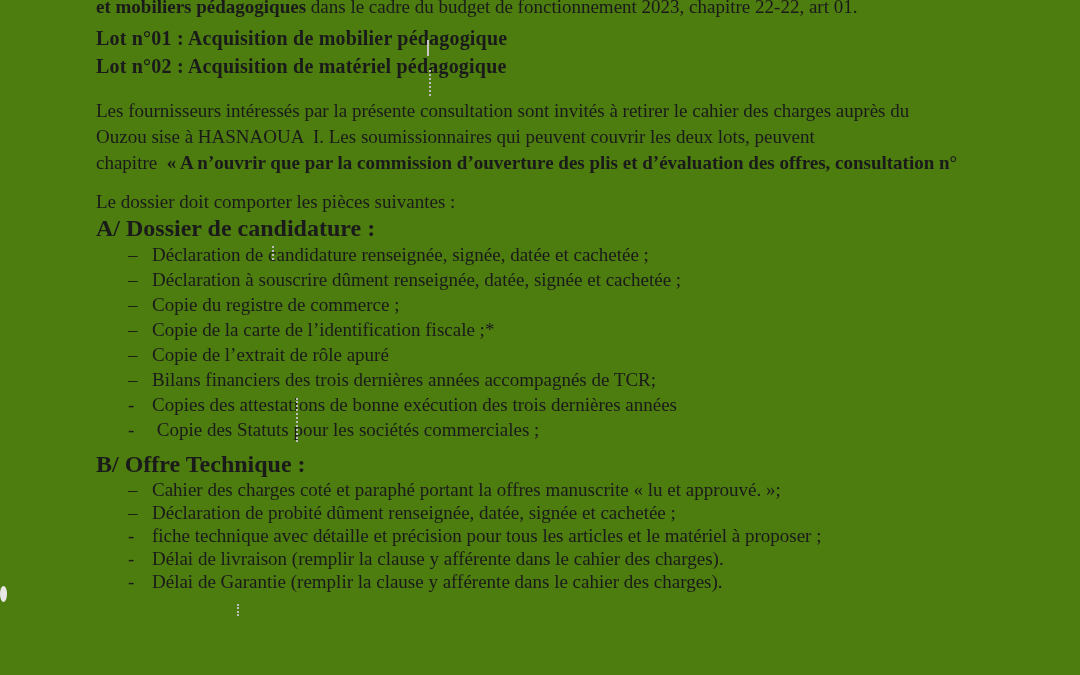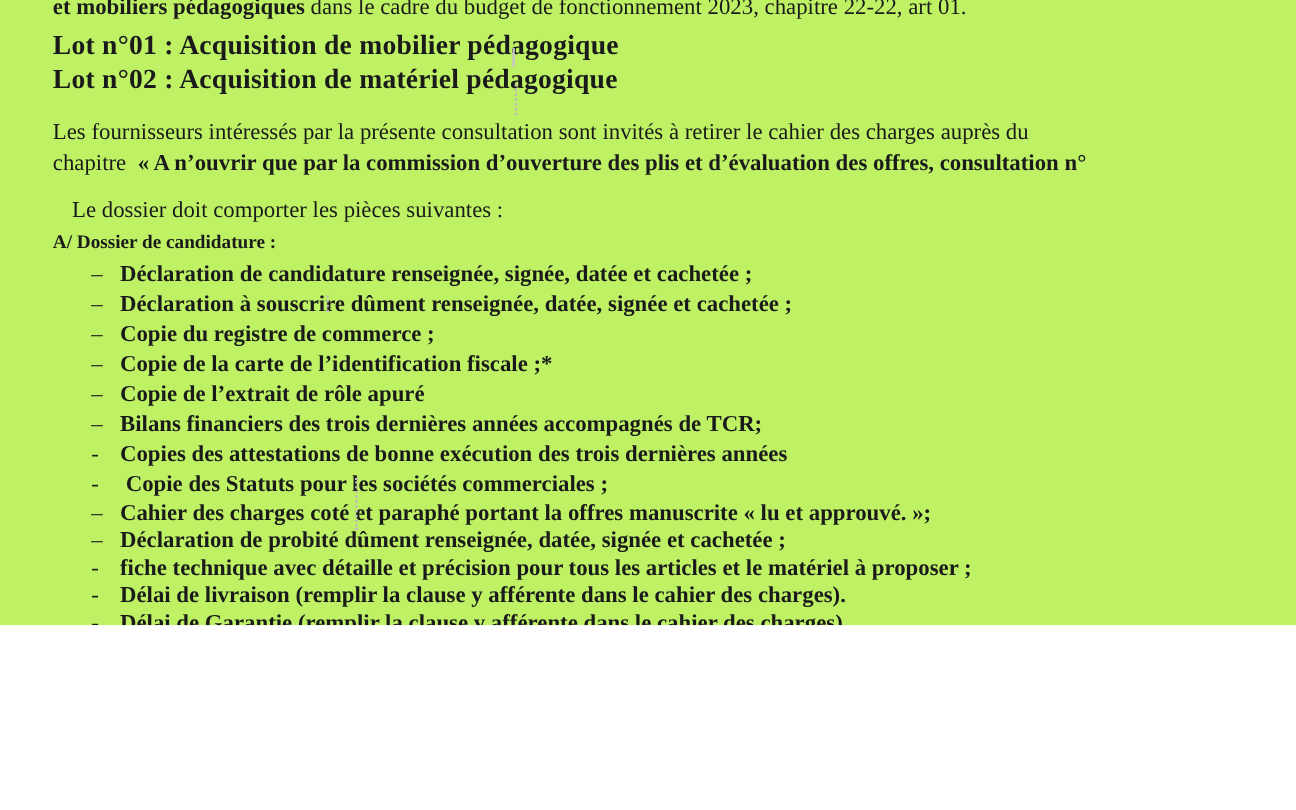--- a/index.html
+++ b/index.html
@@ -3,64 +3,63 @@
 <meta charset="utf-8">
 <style>
   html, body {
     margin: 0;
     padding: 0;
     background: #ffffff;
   }
   .page {
     position: relative;
     width: 1080px;
-    height: 521px;
+    height: 675px;
     overflow: hidden;
-    background: #bef264;
+    background: #4d7c0f;
     color: #1a1a1a;
     font-family: "Liberation Serif", "DejaVu Serif", serif;
     font-size: 19px;
     box-sizing: border-box;
-    padding: 0 30px 0 44px;
+    padding: 0 30px 0 96px;
   }
   .line {
     white-space: pre-wrap;
     line-height: 27px;
   }
   .seg.bold { font-weight: 700; }
   
   [data-name="intro-line-1"] { margin-top: -7px; }
   
   .lot {
-    font-size: 23px;
+    font-size: 20px;
     line-height: 28px;
     letter-spacing: 0.2px;
   }
   [data-name="lot-1-heading"] { margin-top: 4px; }
   
   .para { line-height: 26px; }
   [data-name="para-line-1"] { margin-top: 18px; }
   
-  [data-name="dossier-intro-line"] { margin-top: 12px; margin-left: 16px; }
-  .section-heading { font-size: 16px; }
+  [data-name="dossier-intro-line"] { margin-top: 12px; }
+  .section-heading { font-size: 24px; }
   [data-name="section-b-heading"] { margin-top: 9px; }
   
   .list-item {
     display: flex;
     padding-left: 32px;
     line-height: 25px;
   }
   .dash {
     flex: 0 0 24px;
     width: 24px;
   }
   .item-text {
     flex: 1;
     white-space: pre-wrap;
-    font-weight: bold;
   }
   [data-name="list-b"] .list-item { line-height: 23px; }
   
   .artifact {
     position: absolute;
     pointer-events: none;
   }
   .art-dotted {
     width: 0;
     border-left: 2px dotted #bdbdbd;
@@ -78,20 +77,21 @@
 </style>
 </head>
 <body>
 
 <div class="page" data-name="scanned-document-page">
   <div data-name="document-body">
       <div class="line line" data-name="intro-line-1"><span class="seg bold" data-name="text-segment">et mobiliers pédagogiques</span><span class="seg" data-name="text-segment"> dans le cadre du budget de fonctionnement 2023, chapitre 22-22, art 01.</span></div>
       <div class="line lot" data-name="lot-1-heading"><span class="seg bold" data-name="text-segment">Lot n°01 : Acquisition de mobilier pédagogique</span></div>
       <div class="line lot" data-name="lot-2-heading"><span class="seg bold" data-name="text-segment">Lot n°02 : Acquisition de matériel pédagogique</span></div>
       <div class="line para" data-name="para-line-1"><span class="seg" data-name="text-segment">Les fournisseurs intéressés par la présente consultation sont invités à retirer le cahier des charges auprès du</span></div>
+      <div class="line para" data-name="para-line-3"><span class="seg" data-name="text-segment">Ouzou sise à HASNAOUA  I. Les soumissionnaires qui peuvent couvrir les deux lots, peuvent</span></div>
       <div class="line para" data-name="para-line-5"><span class="seg" data-name="text-segment">chapitre  </span><span class="seg bold" data-name="text-segment">« A n’ouvrir que par la commission d’ouverture des plis et d’évaluation des offres, consultation n°</span></div>
       <div class="line line" data-name="dossier-intro-line"><span class="seg" data-name="text-segment">Le dossier doit comporter les pièces suivantes :</span></div>
       <div class="line section-heading" data-name="section-a-heading"><span class="seg bold" data-name="text-segment">A/ Dossier de candidature :</span></div>
       <div class="list" data-name="list-a">
         <div class="list-item" data-name="list-item">
           <span class="dash" data-name="list-dash">–</span>
           <span class="item-text" data-name="list-item-text"><span class="seg" data-name="text-segment">Déclaration de candidature renseignée, signée, datée et cachetée ;</span></span>
         </div>
         <div class="list-item" data-name="list-item">
           <span class="dash" data-name="list-dash">–</span>
@@ -115,20 +115,21 @@
         </div>
         <div class="list-item" data-name="list-item">
           <span class="dash" data-name="list-dash">-</span>
           <span class="item-text" data-name="list-item-text"><span class="seg" data-name="text-segment">Copies des attestations de bonne exécution des trois dernières années</span></span>
         </div>
         <div class="list-item" data-name="list-item">
           <span class="dash" data-name="list-dash">-</span>
           <span class="item-text" data-name="list-item-text"><span class="seg" data-name="text-segment"> Copie des Statuts pour les sociétés commerciales ;</span></span>
         </div>
       </div>
+      <div class="line section-heading" data-name="section-b-heading"><span class="seg bold" data-name="text-segment">B/ Offre Technique :</span></div>
       <div class="list" data-name="list-b">
         <div class="list-item" data-name="list-item">
           <span class="dash" data-name="list-dash">–</span>
           <span class="item-text" data-name="list-item-text"><span class="seg" data-name="text-segment">Cahier des charges coté et paraphé portant la offres manuscrite « lu et approuvé. »;</span></span>
         </div>
         <div class="list-item" data-name="list-item">
           <span class="dash" data-name="list-dash">–</span>
           <span class="item-text" data-name="list-item-text"><span class="seg" data-name="text-segment">Déclaration de probité dûment renseignée, datée, signée et cachetée ;</span></span>
         </div>
         <div class="list-item" data-name="list-item">

